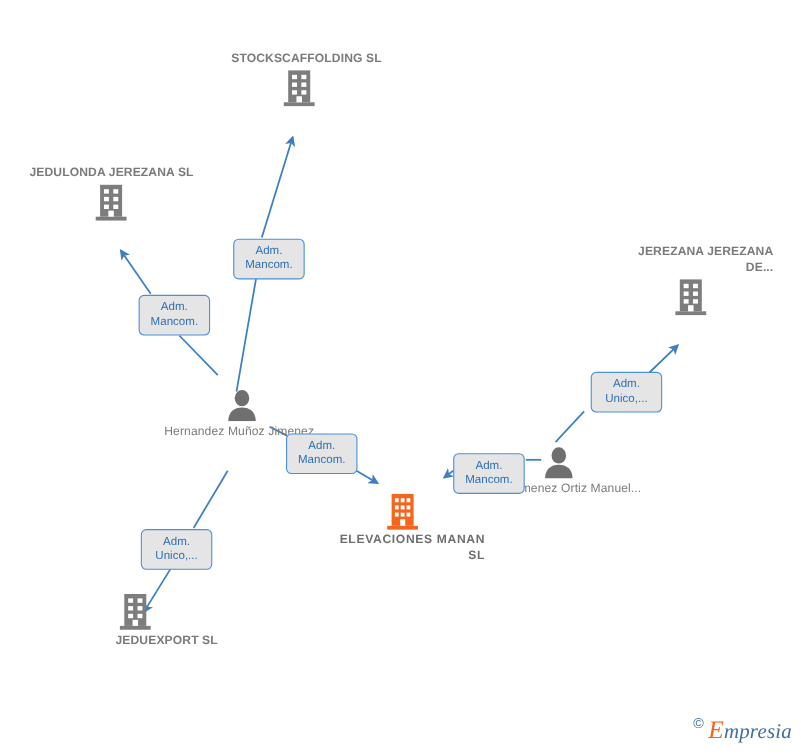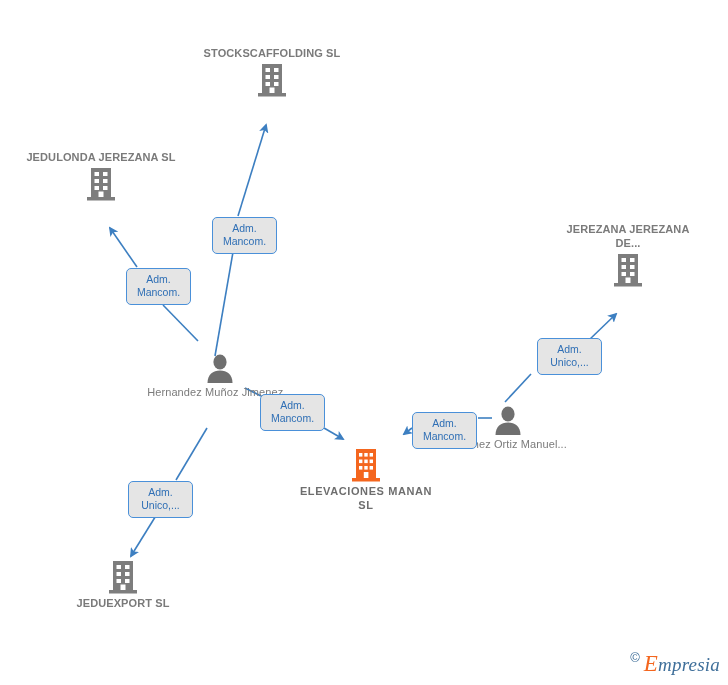--- a/index.html
+++ b/index.html
@@ -39,20 +39,21 @@
     margin: 0 auto;
     line-height: 0;
   }
   .node .node-label {
     display: block;
     margin-top: 2px;
     font-size: 11px;
     line-height: 14px;
     color: #7b7b7b;
     letter-spacing: 0.1px;
+    text-align: right;
   }
   .node.company .node-label {
     font-weight: bold;
     color: #7a7a7a;
   }
   .node.focus .node-label {
     font-weight: bold;
     color: #6e6e6e;
     letter-spacing: 0.6px;
   }
@@ -236,21 +237,21 @@
         <rect x="19.6" y="11.5" width="3.4" height="3.6" fill="#ffffff"></rect>
         <rect x="9" y="18" width="3.4" height="3.6" fill="#ffffff"></rect>
         <rect x="14.3" y="18" width="3.4" height="3.6" fill="#ffffff"></rect>
         <rect x="19.6" y="18" width="3.4" height="3.6" fill="#ffffff"></rect>
         <rect x="13.8" y="24" width="4.6" height="6" fill="#ffffff"></rect>
       </svg>
     </span>
     <span class="node-label">ELEVACIONES MANAN  SL</span>
   </div>
 
-  <div class="node company" style="left:123px; top:560px;">
+  <div class="node company" style="left:123px; top:539px;">
     <span class="glyph">
       <svg width="32" height="34" viewBox="0 0 32 34" xmlns="http://www.w3.org/2000/svg">
         <rect x="6" y="1" width="20" height="29" fill="#7d7d7d"></rect>
         <rect x="2" y="30" width="28" height="3.5" fill="#7d7d7d"></rect>
         <rect x="9.5" y="5" width="4.5" height="4" fill="#ffffff"></rect>
         <rect x="18" y="5" width="4.5" height="4" fill="#ffffff"></rect>
         <rect x="9.5" y="12" width="4.5" height="4" fill="#ffffff"></rect>
         <rect x="18" y="12" width="4.5" height="4" fill="#ffffff"></rect>
         <rect x="9.5" y="19" width="4.5" height="4" fill="#ffffff"></rect>
         <rect x="18" y="19" width="4.5" height="4" fill="#ffffff"></rect>

